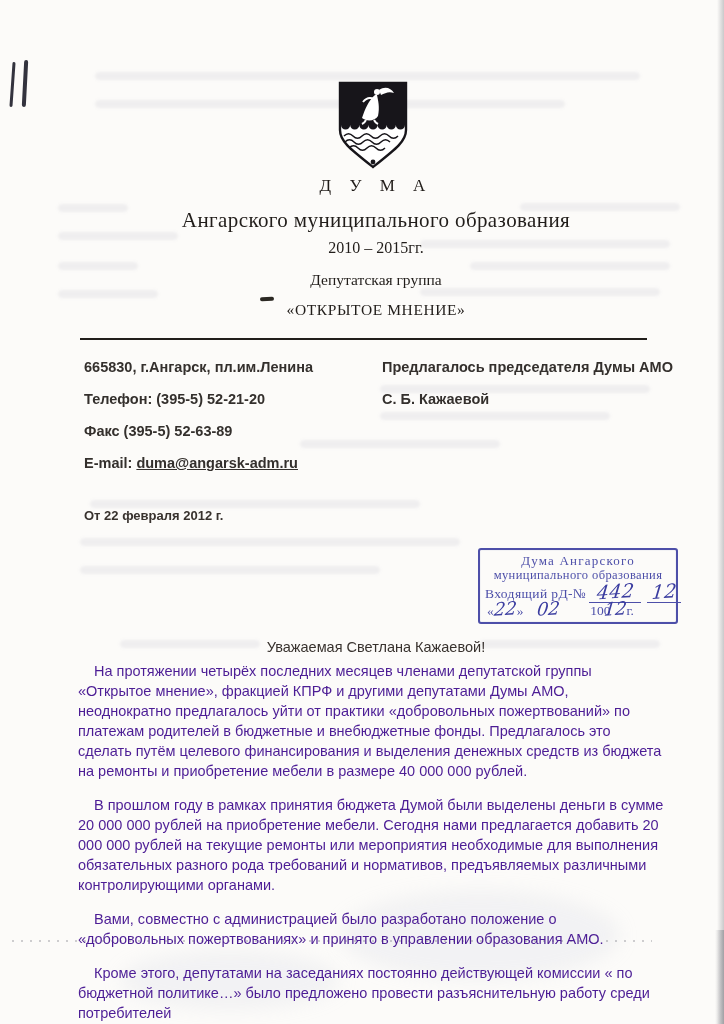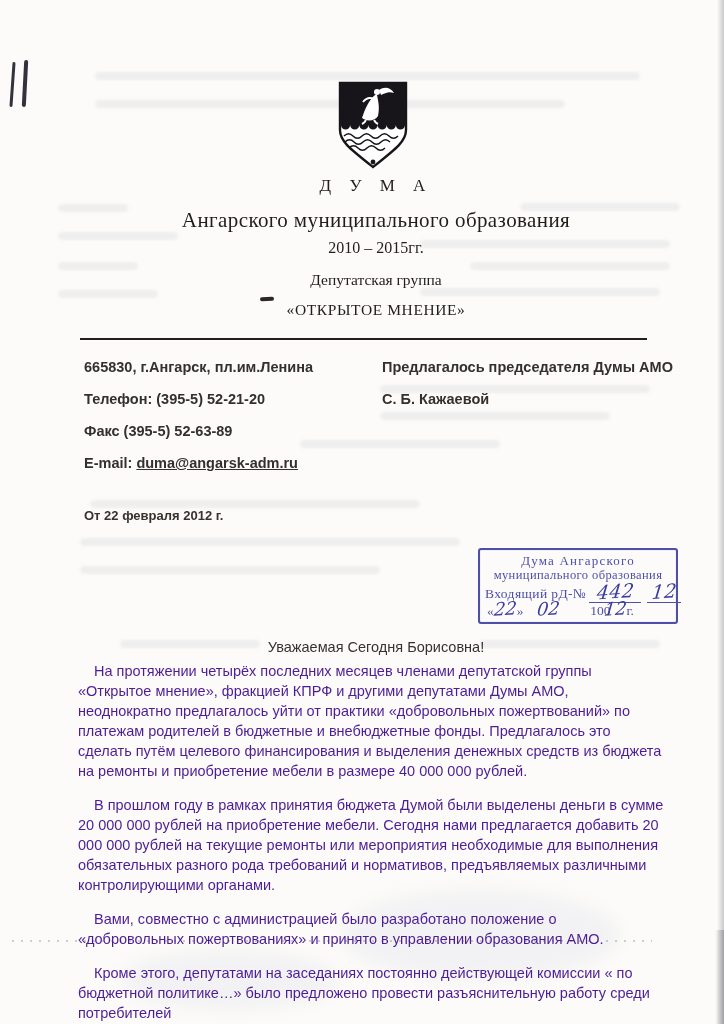--- a/index.html
+++ b/index.html
@@ -142,21 +142,21 @@
     <div class="s1">Дума Ангарского</div>
     <div class="s2">муниципального образования</div>
     <div class="s3">
       <span>Входящий рД-№</span><span class="hw-slot slot1"><span class="hand">442</span></span><span class="hw-slot slot2"><span class="hand">12</span></span>
     </div>
     <div class="s4">
       <span>«</span><span class="hand">22</span><span>»</span><span class="gap-s"></span><span class="hand">02</span><span class="gap-l"></span><span>100</span><span class="hand year-hand">12</span><span>г.</span>
     </div>
   </div>
 
-  <div class="salutation">Уважаемая Сегодня Борисовна!</div>
+  <div class="salutation">Уважаемая Светлана Кажаевой!</div>
   <div class="body-text">
     <p>На протяжении четырёх последних месяцев  членами  депутатской группы  «Открытое мнение», фракцией КПРФ и другими депутатами Думы АМО, неоднократно предлагалось уйти от практики «добровольных пожертвований» по платежам родителей в бюджетные и внебюджетные фонды. Предлагалось это сделать путём целевого финансирования и выделения денежных средств из бюджета на ремонты и приобретение мебели в размере 40 000 000 рублей.</p>
     <p>В прошлом году в рамках принятия бюджета Думой были выделены деньги  в сумме 20 000 000 рублей на приобретение мебели. Сегодня нами предлагается добавить 20 000 000 рублей на текущие ремонты или мероприятия необходимые  для выполнения  обязательных разного рода требований и нормативов, предъявляемых различными контролирующими органами.</p>
     <p>Вами, совместно с администрацией было разработано положение о «добровольных пожертвованиях» и принято в управлении образования АМО.</p>
     <p>Кроме этого,  депутатами на заседаниях постоянно действующей комиссии « по бюджетной политике…» было предложено провести разъяснительную работу среди потребителей</p>
   </div>
 
 </div>
 
 </body></html>

